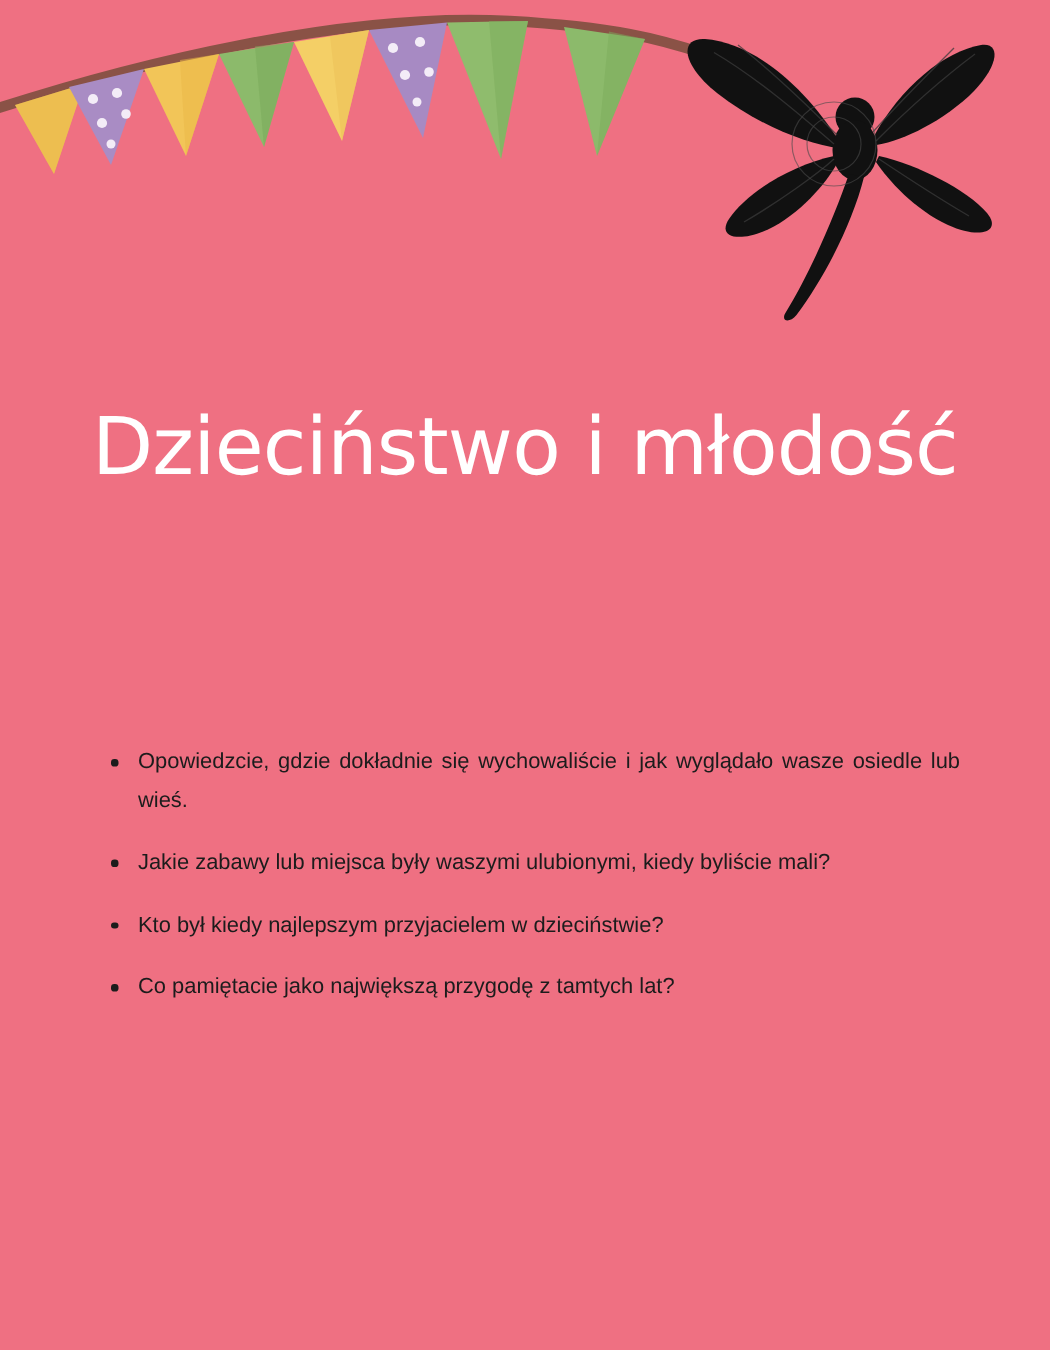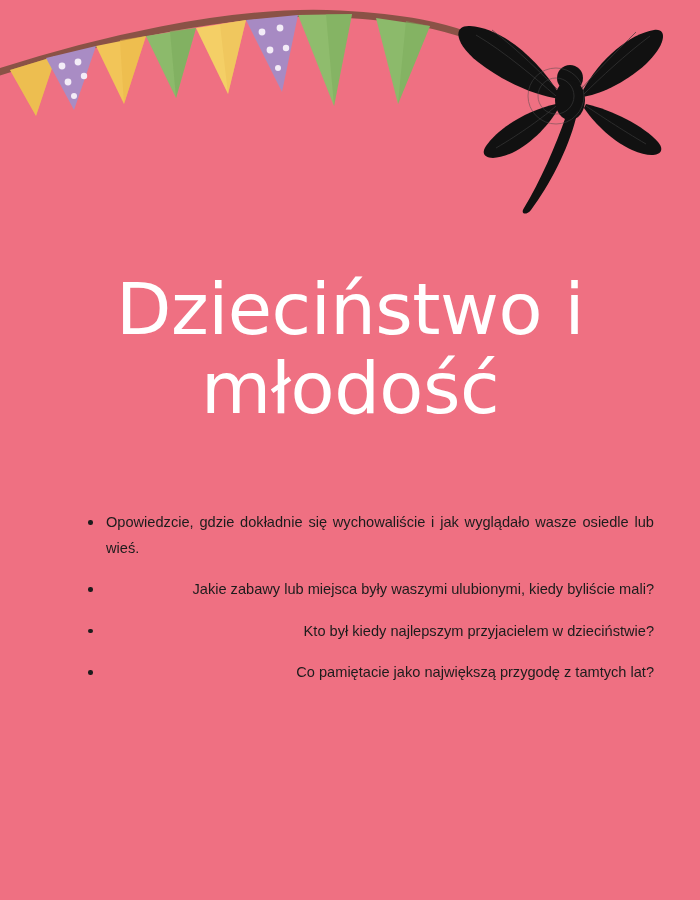--- a/index.html
+++ b/index.html
@@ -38,42 +38,42 @@
     position: absolute;
     top: 270px;
     left: 0;
     width: 700px;
     text-align: center;
   }
   .page-title {
     margin: 0;
     font-family: "DejaVu Sans", sans-serif;
     font-weight: 400;
-    font-size: 72px;
+    font-size: 53px;
     line-height: 1.1;
     color: #ffffff;
     letter-spacing: -0.5px;
   }
   .subtitle {
     margin: 22px auto 0 auto;
     width: 480px;
     font-family: "DejaVu Sans", sans-serif;
     font-size: 16.5px;
     line-height: 1.45;
     color: #fdeff1;
     letter-spacing: 0.2px;
   }
 
   
   .questions {
     position: absolute;
     top: 492px;
     left: 62px;
     width: 574px;
-    margin: 18px;
+    margin: 4px;
     padding: 0;
     list-style: none;
   }
   .q-item {
     position: relative;
     padding-left: 26px;
     margin-bottom: 16px;
     font-size: 14.6px;
     line-height: 1.75;
     color: #1c1c1c;
@@ -84,21 +84,21 @@
   .q-item::before {
     content: "";
     position: absolute;
     left: 8px;
     top: 10px;
     width: 4.5px;
     height: 4.5px;
     border-radius: 50%;
     background: #1c1c1c;
   }
-  .q-item.no-justify { text-align: right; }
+  .q-item.no-justify { text-align: left; }
 </style>
 </head>
 <body>
 
 <div class="page">
 
   <svg class="decor" viewBox="0 0 700 240" xmlns="http://www.w3.org/2000/svg">
 
     <g>
       <path d="M -10 75 C 90 42, 230 8, 340 14 C 410 18, 440 26, 470 36" fill="none" stroke="#8a5246" stroke-width="7" stroke-linecap="round"></path>

